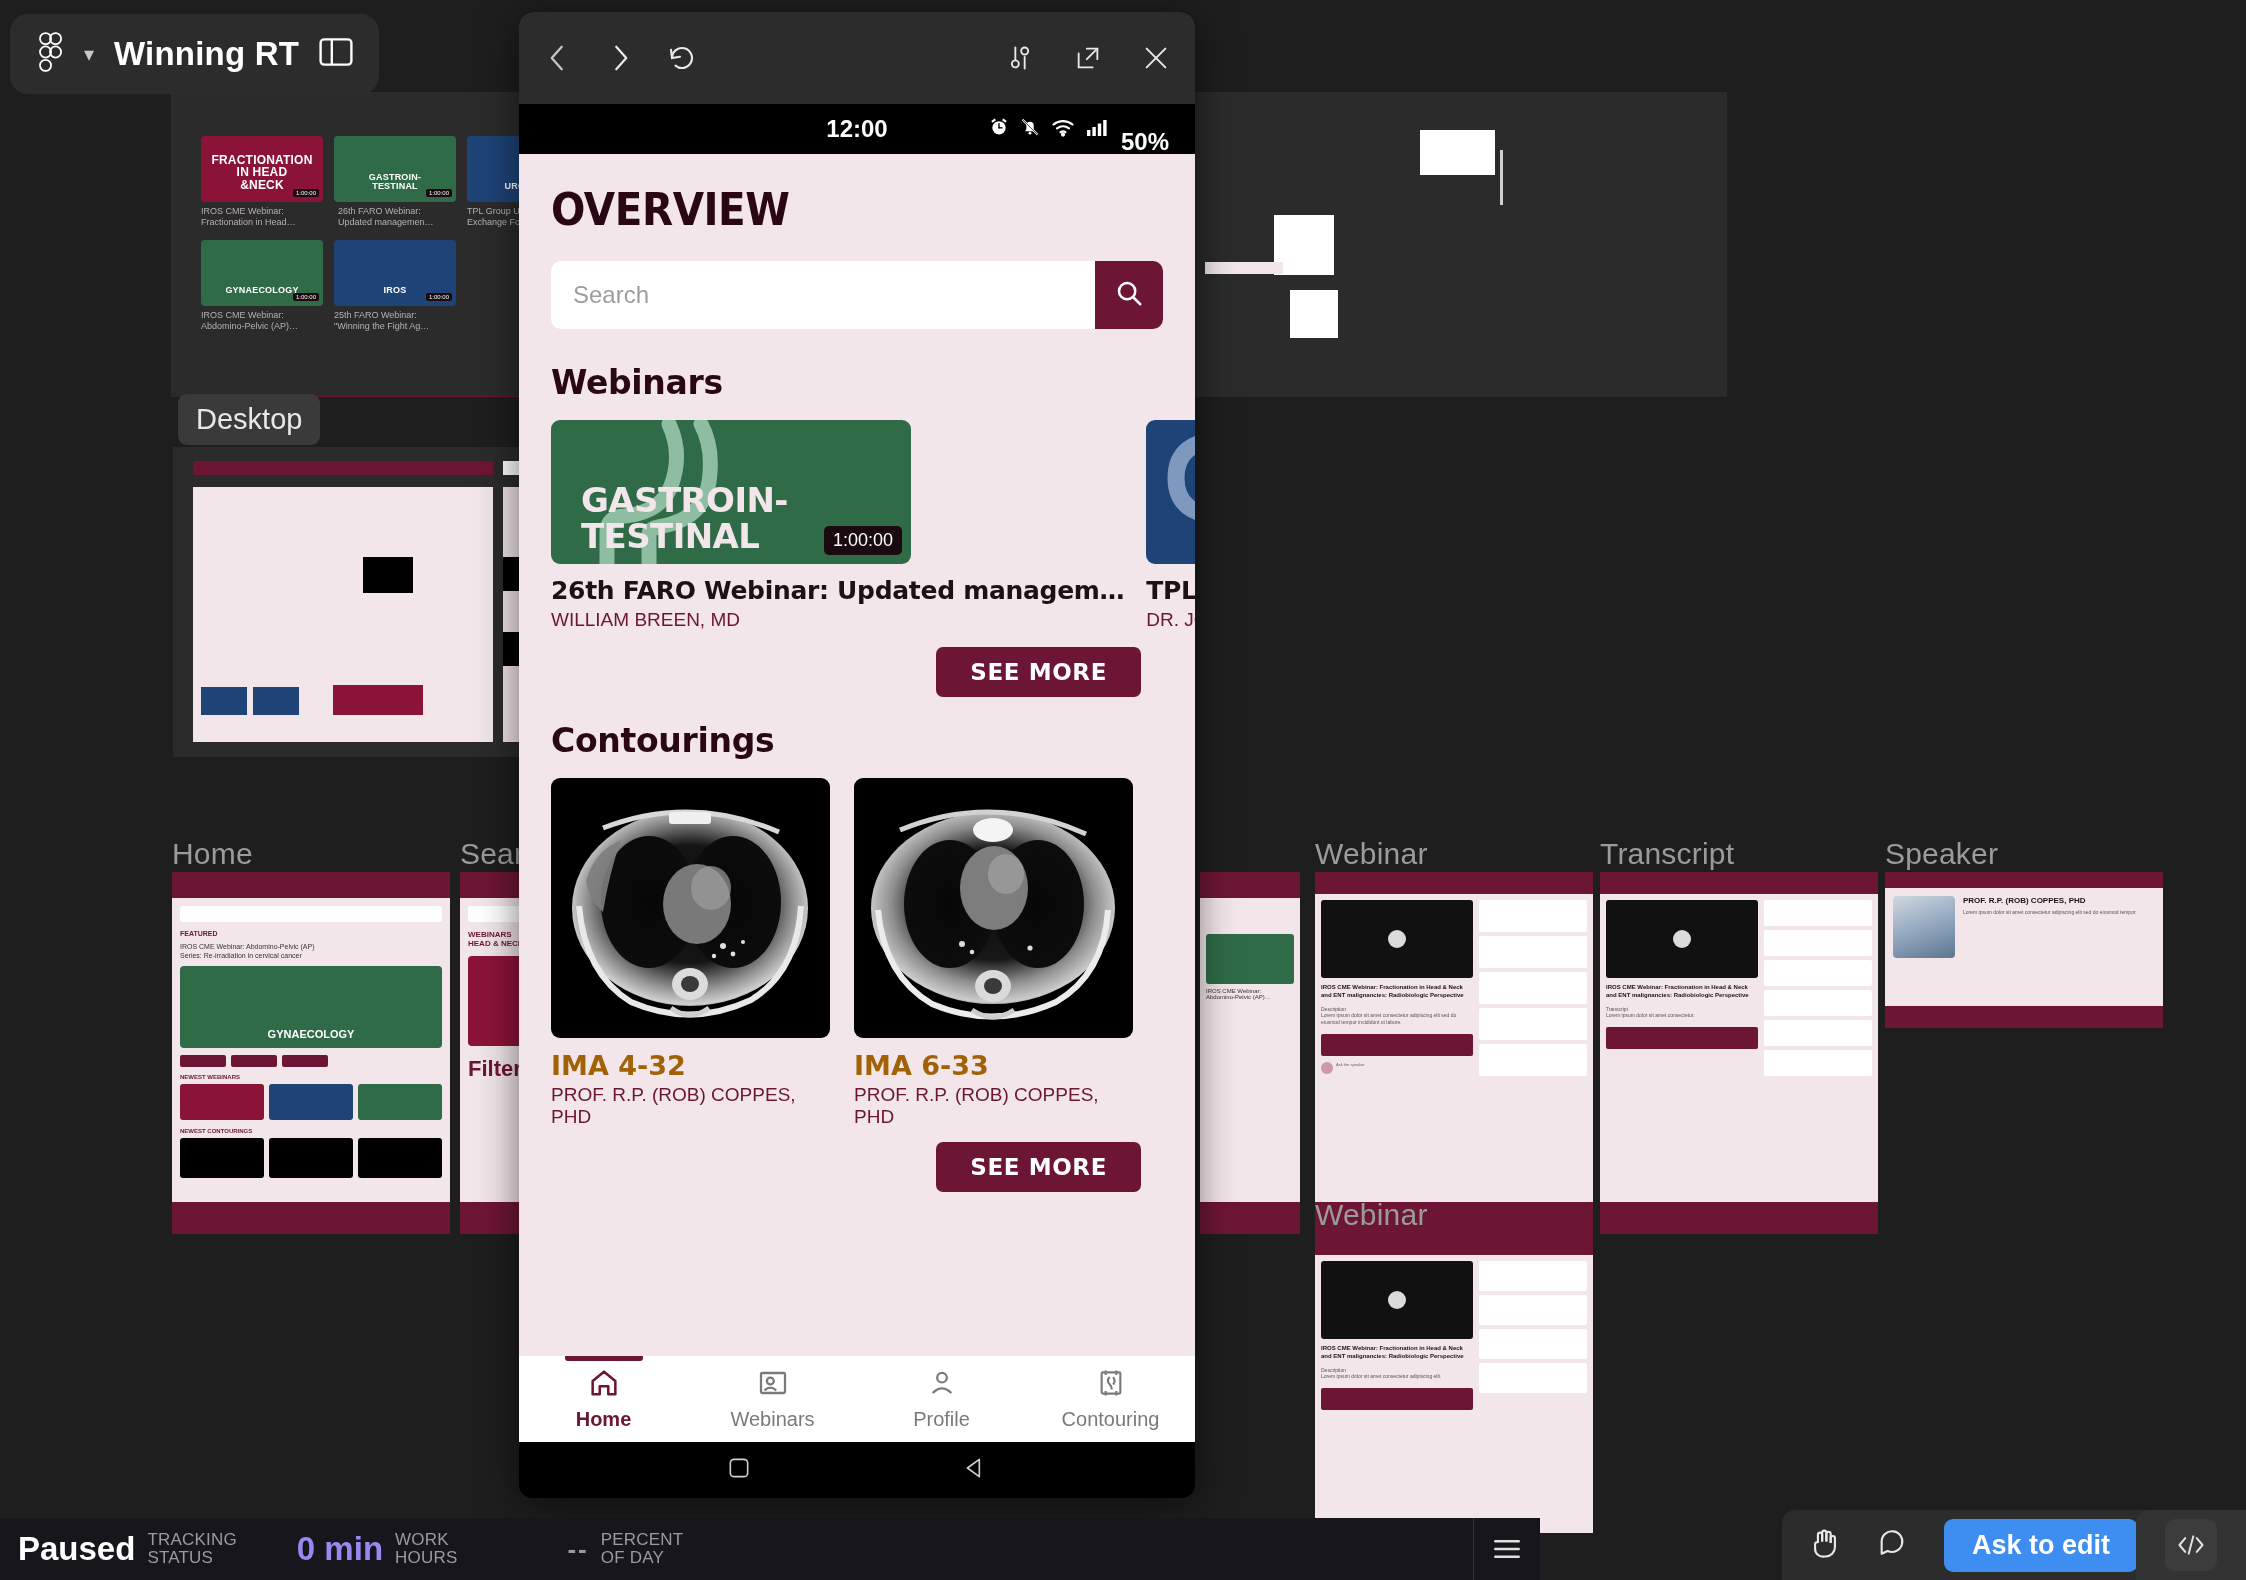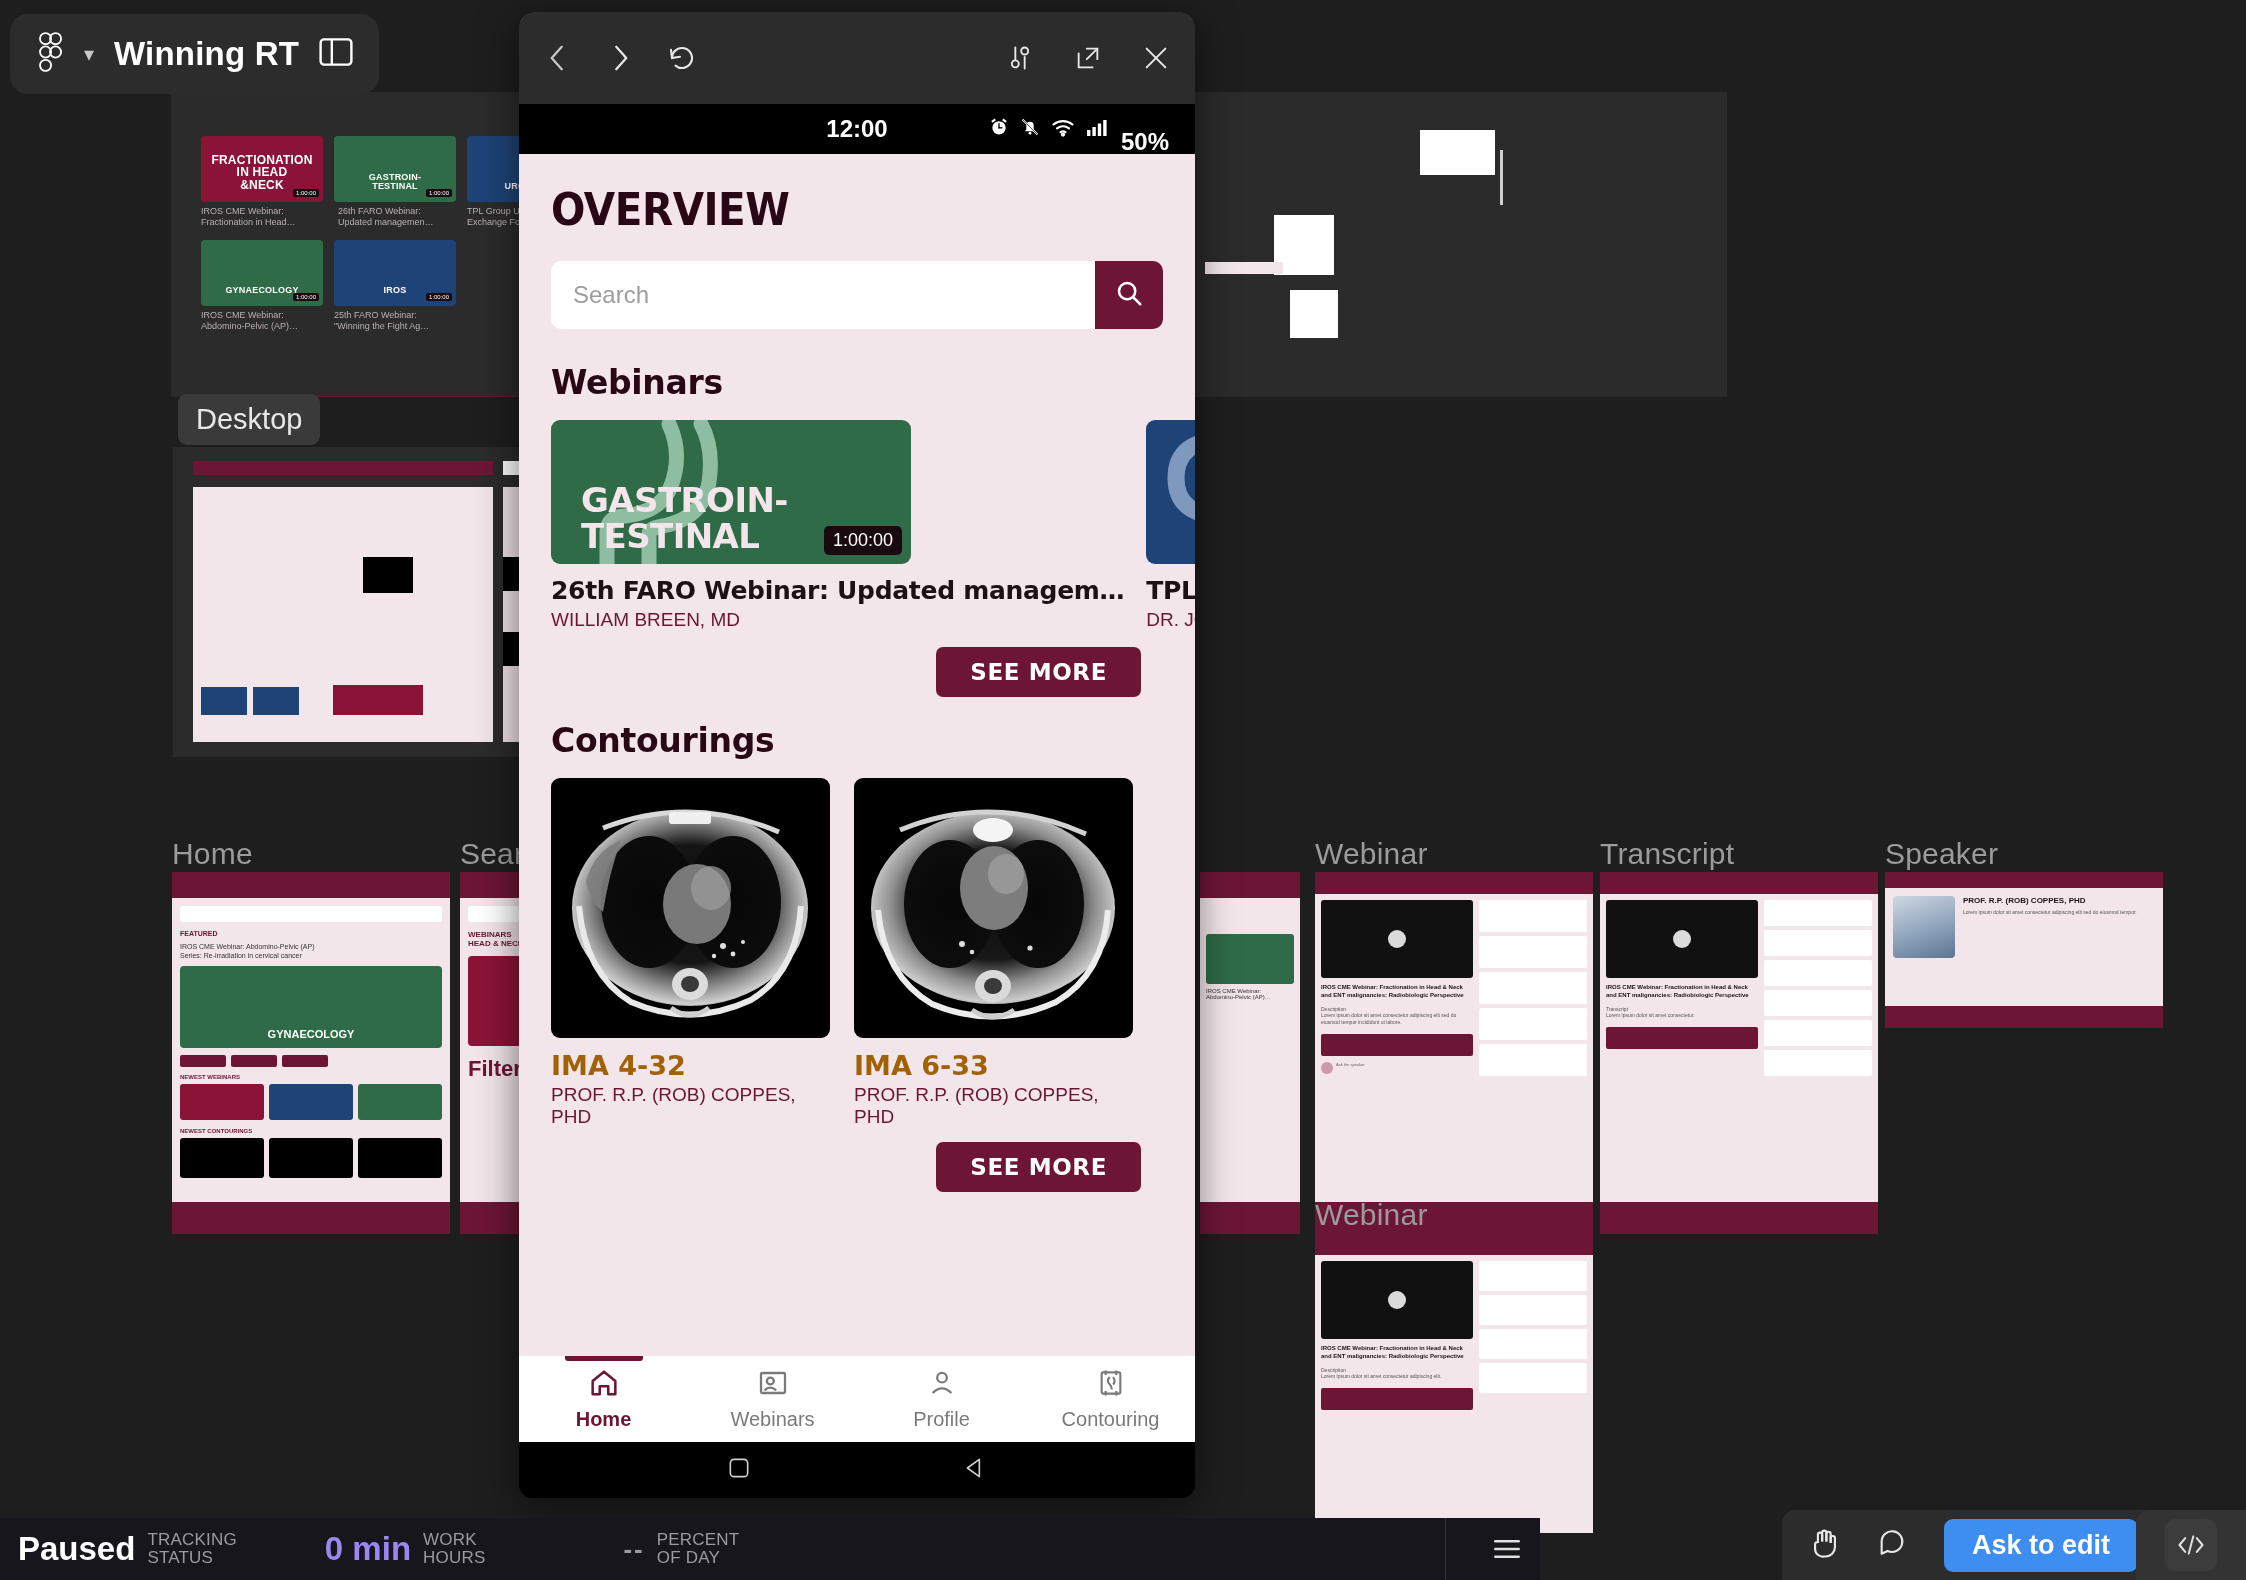--- a/index.html
+++ b/index.html
@@ -210,21 +210,21 @@
     height: 56px; background: #000;
     display: flex; align-items: center; justify-content: center; gap: 210px;
   }
 
   
   .timebar {
     position: absolute; left: 0; bottom: 0;
     width: 1540px; height: 62px;
     background: #17161d;
     display: flex; align-items: center;
-    padding-left: 18px; z-index: 70; gap: 28px;
+    padding-left: 18px; z-index: 70;
   }
   .tb-group { display: flex; align-items: center; gap: 12px; }
   .tb-main { color: #fff; font-size: 33px; font-weight: bold; }
   .tb-main.accent { color: #9b87f0; }
   .tb-sub {
     color: #9a9aa5; font-size: 17px; line-height: 1.08;
     text-transform: uppercase; letter-spacing: .2px;
   }
   .tb-dash { color: #9a9aa5; font-size: 26px; font-weight: bold; letter-spacing: 2px; }
   .tb-div { width: 1px; height: 62px; background: #33323c; margin-left: auto; }

